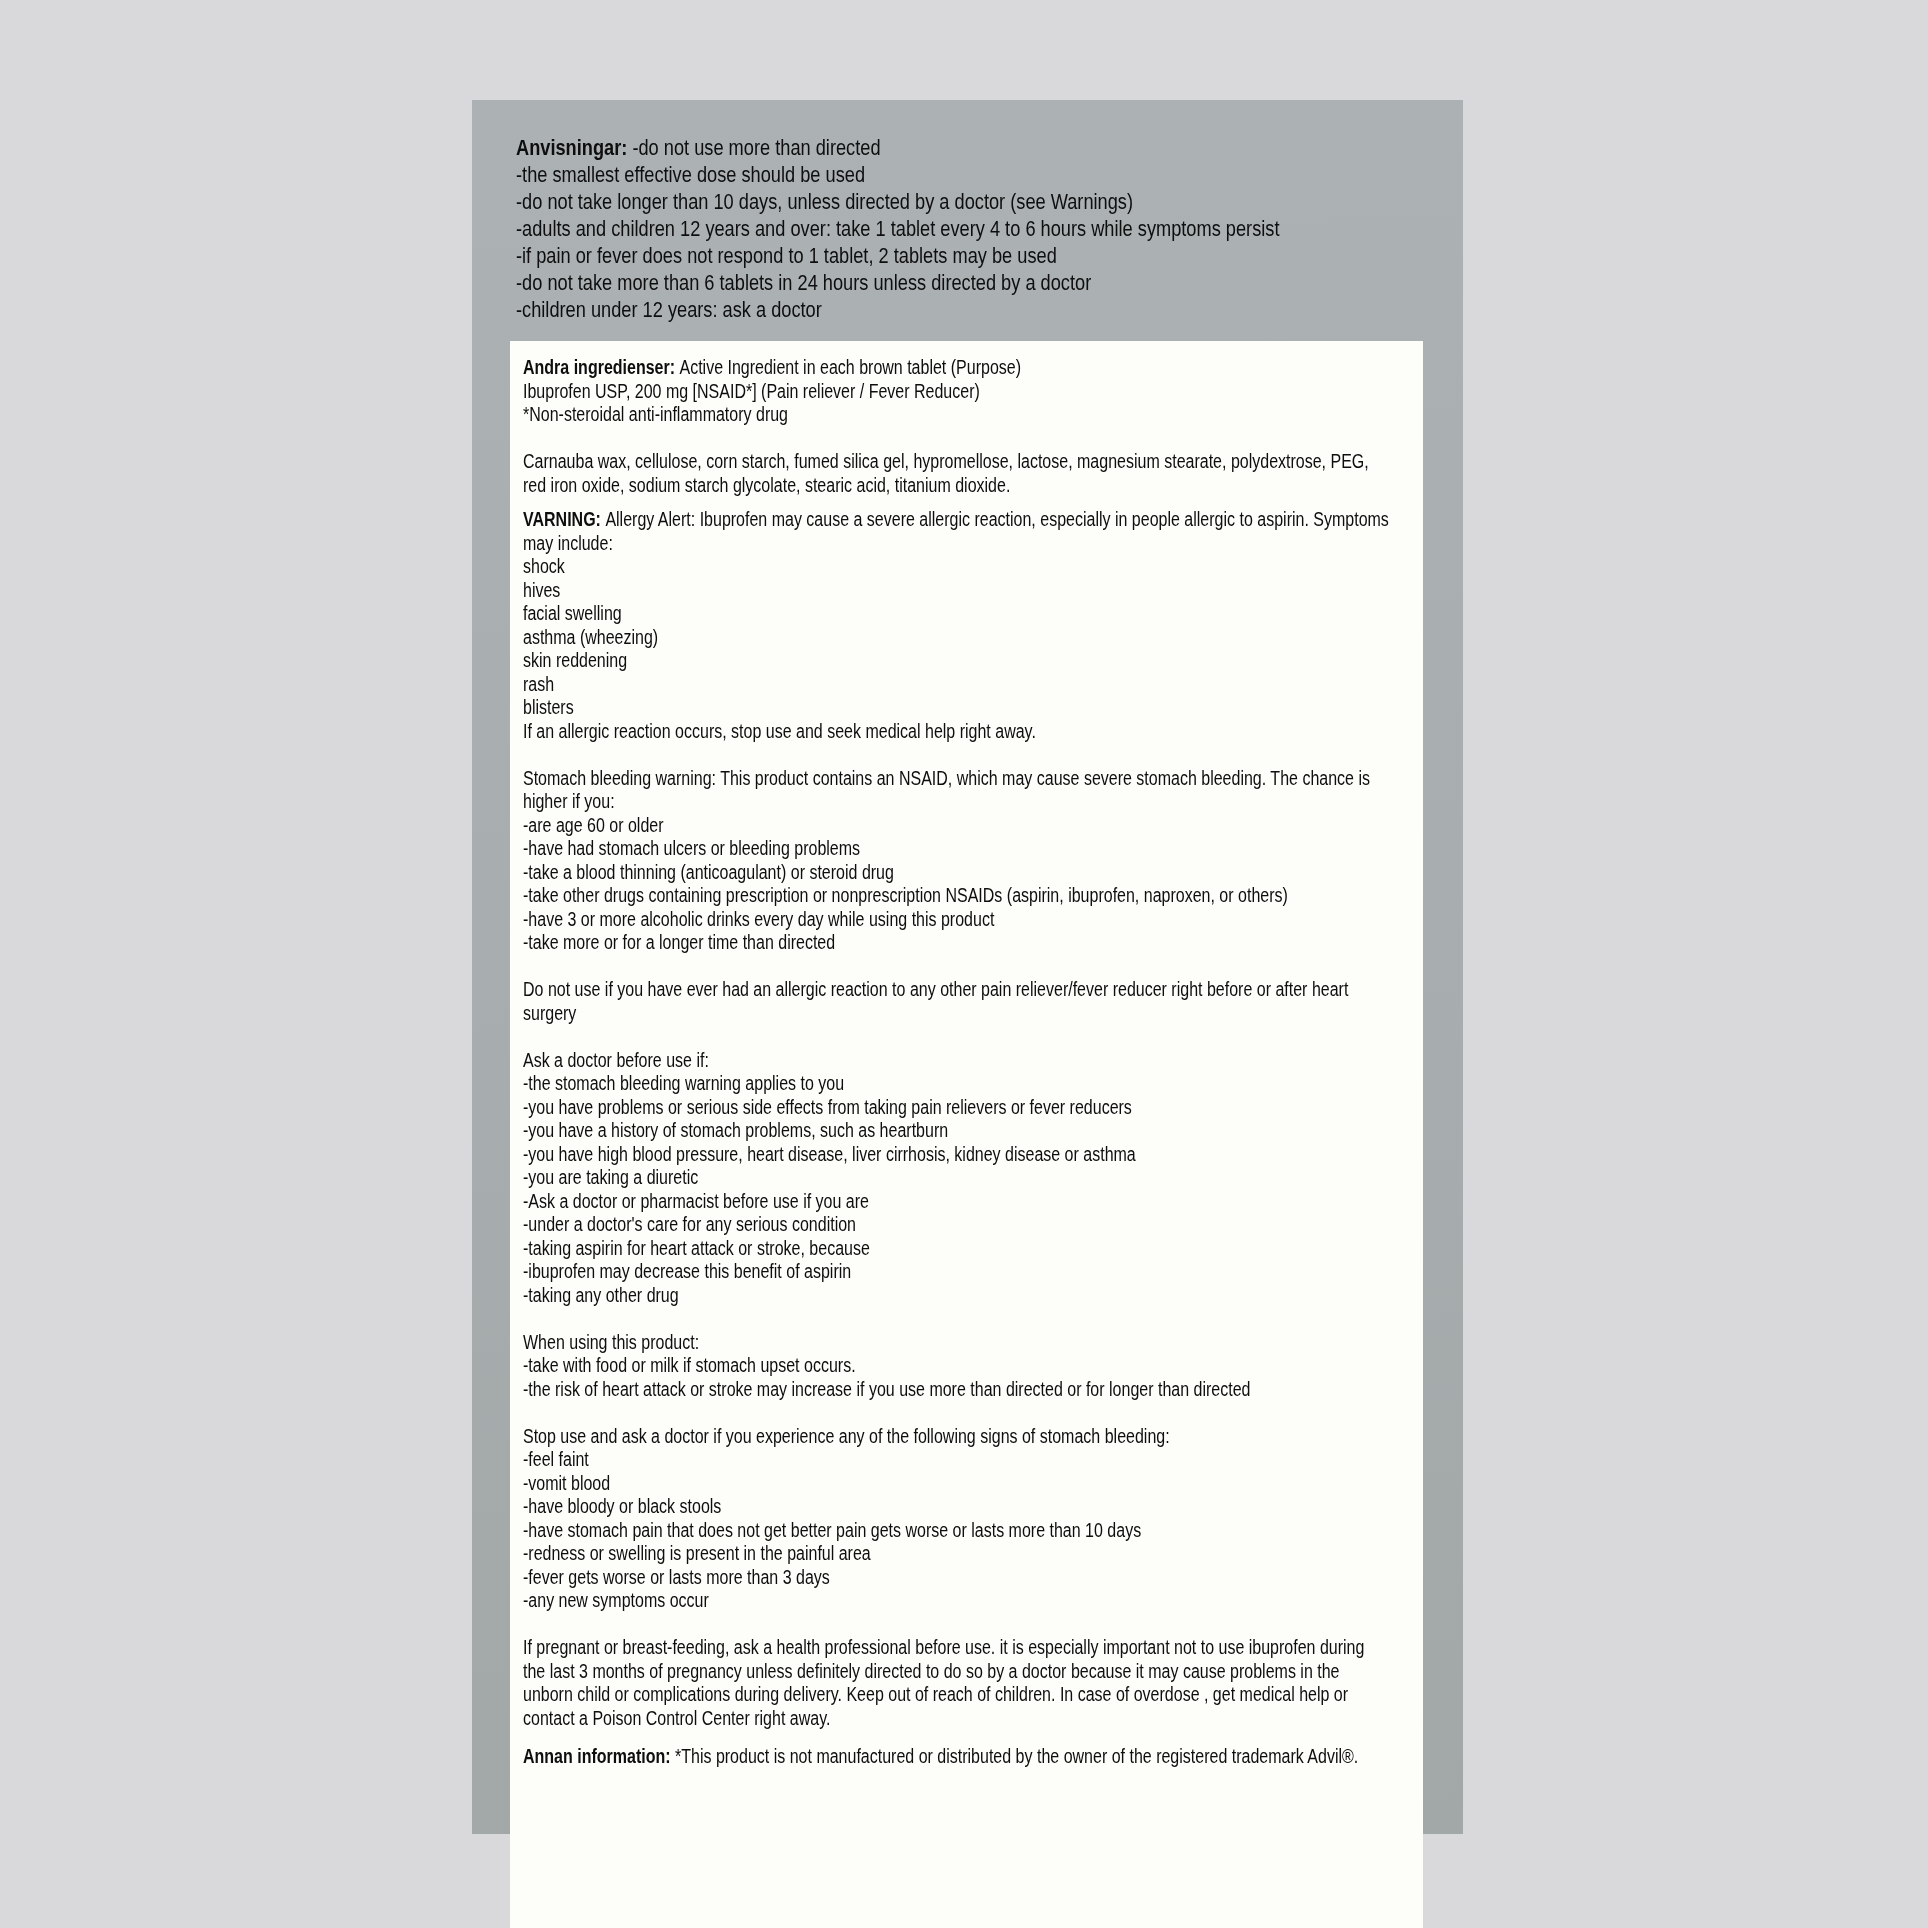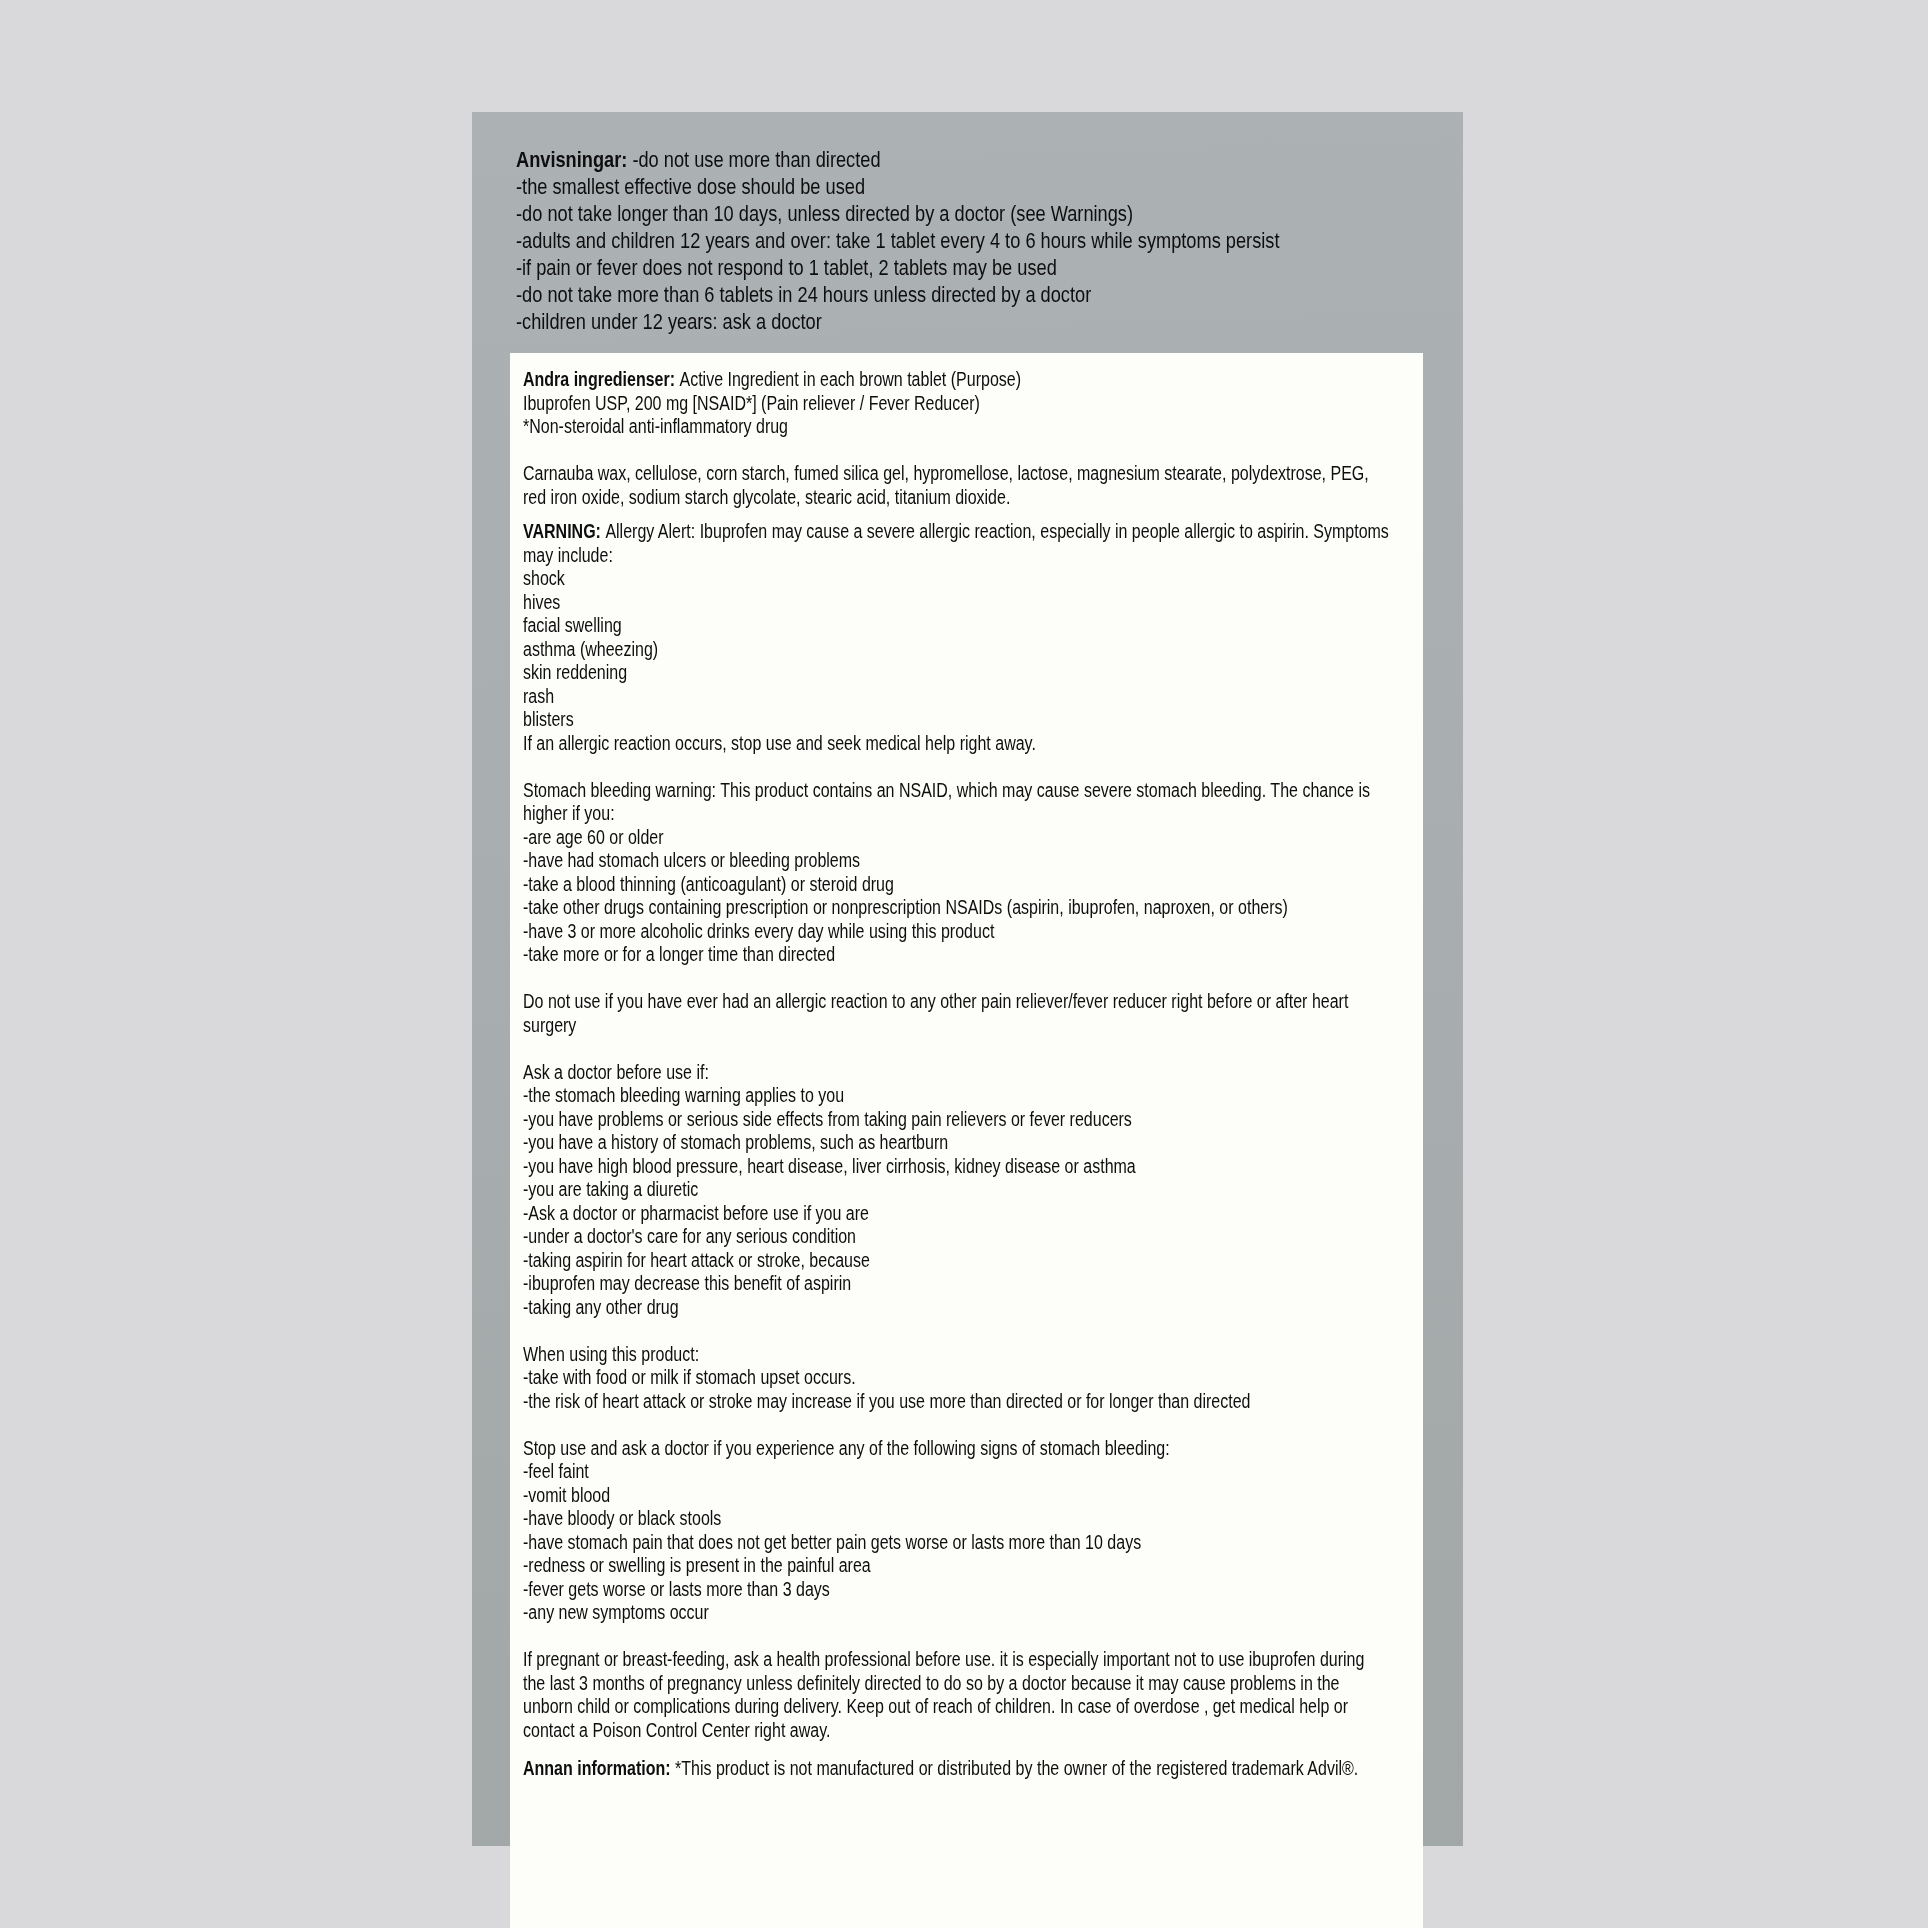--- a/index.html
+++ b/index.html
@@ -8,21 +8,21 @@
     width: 1928px;
     height: 1928px;
     background: #d9d8da;
     font-family: "Liberation Sans", sans-serif;
     color: #0e0e0e;
     overflow: hidden;
   }
   .card {
     position: absolute;
     left: 472px;
-    top: 112px;
+    top: 100px;
     width: 991px;
     height: 1734px;
     background: linear-gradient(178deg, #acb1b4 0%, #a7acae 55%, #a2a8a7 100%);
   }
   .top-block {
     position: absolute;
     left: 44px;
     top: 34px;
     width: 1121px;
     font-size: 21.7px;

